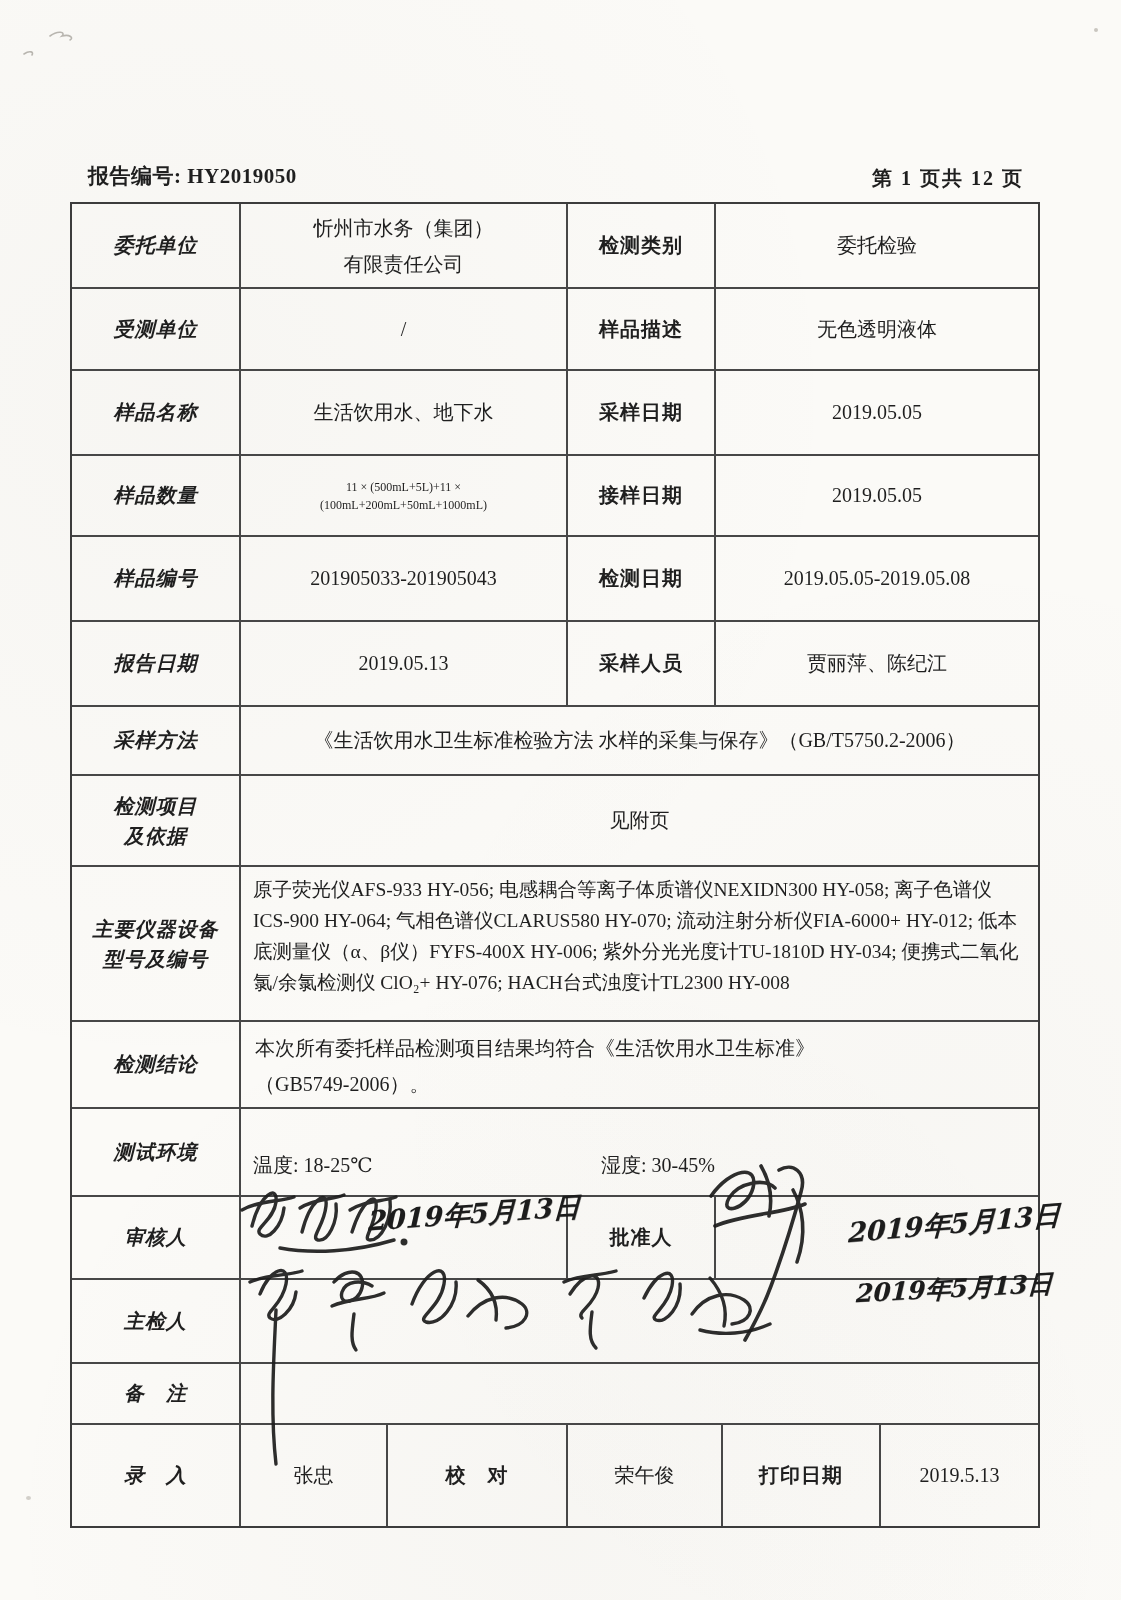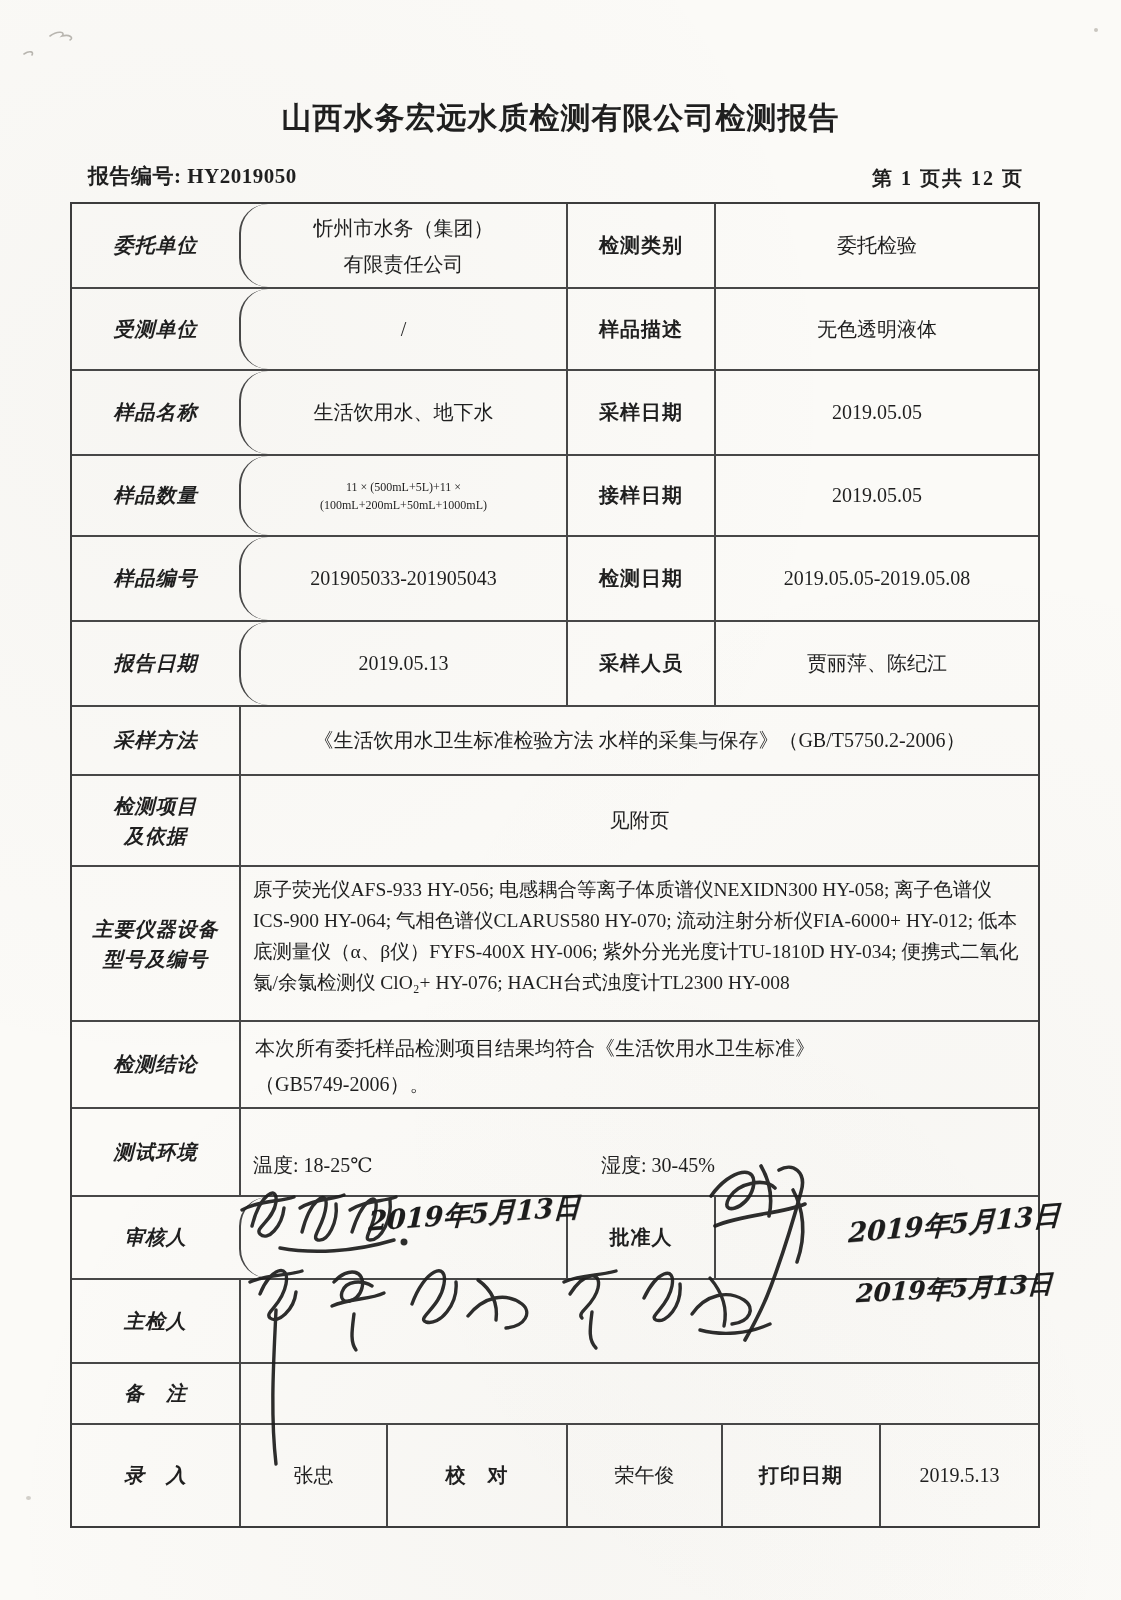--- a/index.html
+++ b/index.html
@@ -41,21 +41,21 @@
     border-left:2px solid #474747;
     display:flex; align-items:center; justify-content:center;
     text-align:center; font-size:20px; padding:2px 6px;
     overflow:visible; position:relative;
   }
   .cell.nb { border-left:none;font-style:italic; }
   .lbl { font-weight:bold; letter-spacing:1px; }
   .ml { white-space:pre-line; line-height:1.8; }
   .ml2 { white-space:pre-line; line-height:1.5; }
   .c-lbl { width:167px; flex:none; }
-  .c-v1  { width:327px; flex:none;border-radius:29px; }
+  .c-v1  { width:327px; flex:none; }
   .c-l2  { width:148px; flex:none; }
   .c-v2  { flex:1; }
   .c-rest{ flex:1; }
   .smallv { font-size:12px; }
   .instr {
     justify-content:flex-start; align-items:flex-start;
     text-align:left; padding:7px 12px 0 12px;
     font-size:19.5px; line-height:31px;
   }
   .concl {
@@ -80,21 +80,20 @@
   .hand-date2 { left:848px; top:1206px; font-size:27px; transform:rotate(-5deg) skewX(-7deg); }
   .hand-date3 { left:856px; top:1272px; font-size:25px; transform:rotate(-3deg) skewX(-5deg); }
   .sig { position:absolute; pointer-events:none; }
   .speck { position:absolute; pointer-events:none; }
 </style>
 </head>
 <body>
 
 <div class="paper">
 
-  <div class="title">山西水务宏远水质检测有限公司检测报告</div>
   <div class="report-no">报告编号: HY2019050</div>
   <div class="page-info">第 1 页共 12 页</div>
 
   <div class="tbl">
 
     <div class="row first" style="height:83px">
       <div class="cell nb c-lbl lbl">委托单位</div>
       <div class="cell c-v1 ml">忻州市水务（集团）
 有限责任公司</div>
       <div class="cell c-l2 lbl">检测类别</div>

